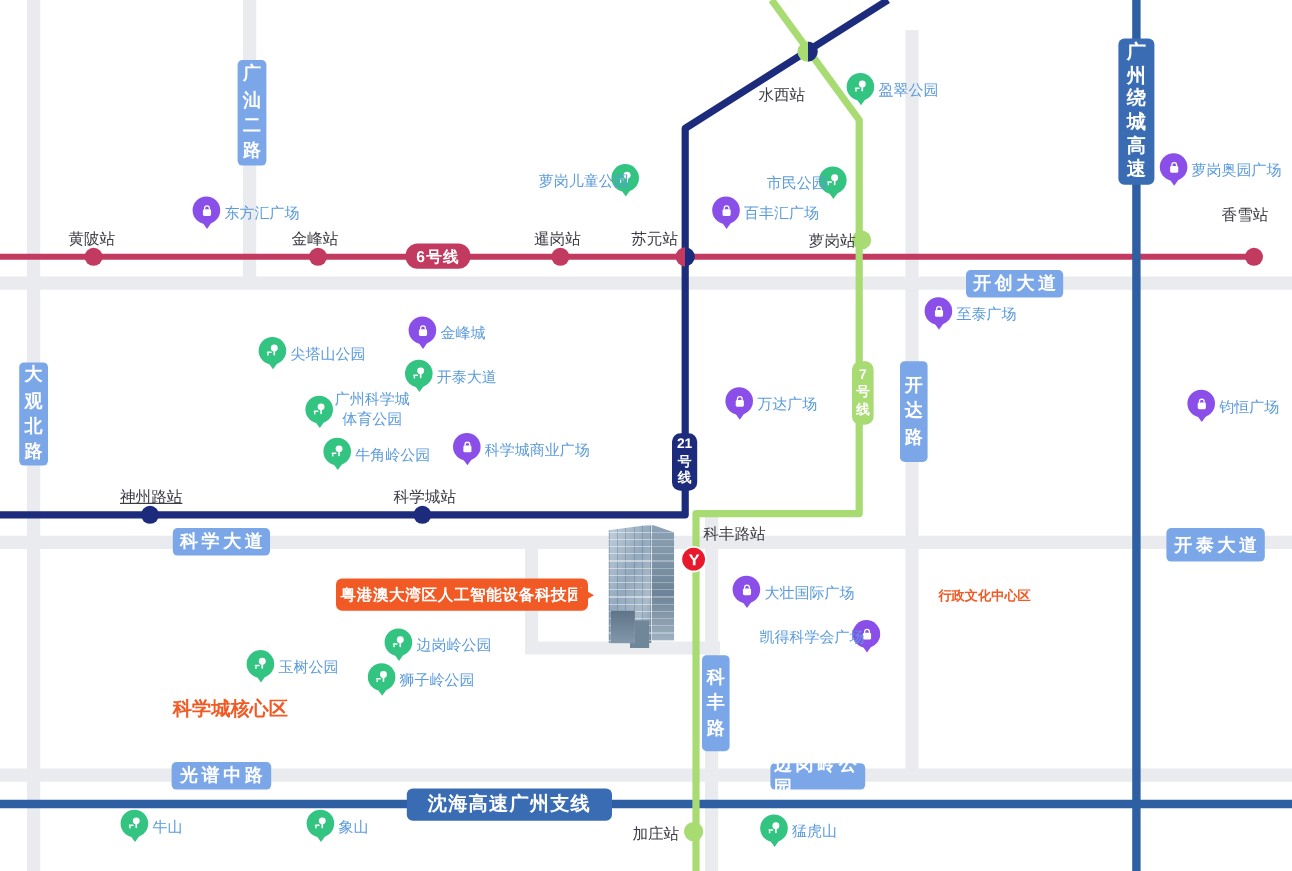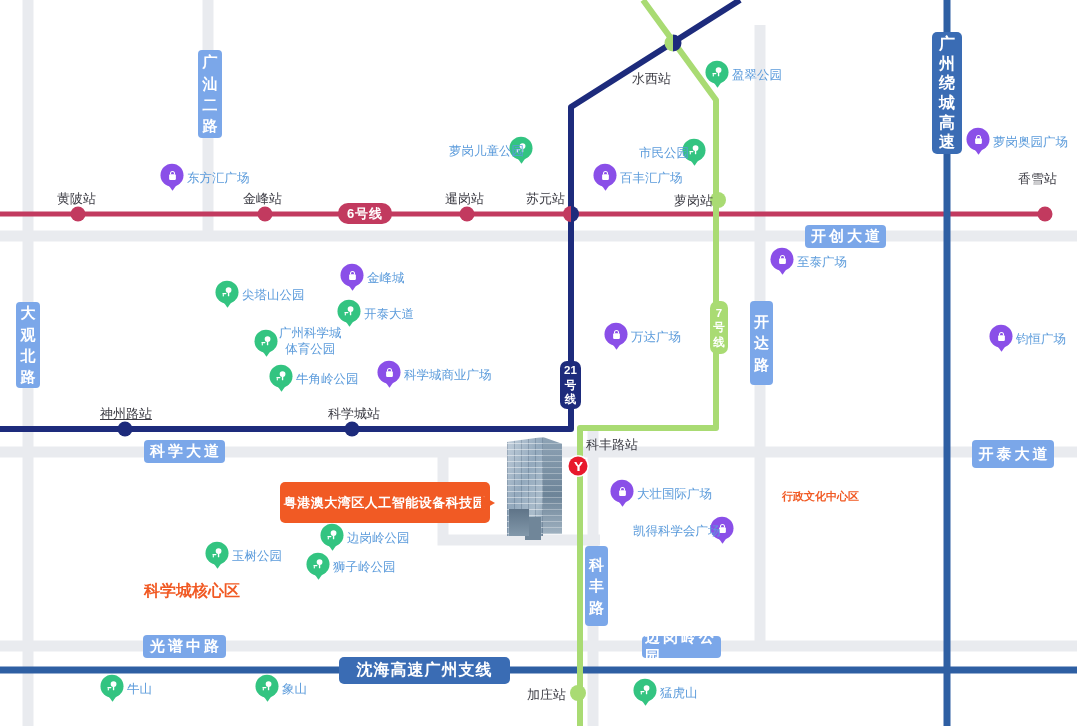--- a/index.html
+++ b/index.html
@@ -84,21 +84,21 @@
 
   <div id="building">
     <div class="face-l"></div>
     <div class="face-r"></div>
     <div class="podium"></div>
   </div>
 
   <div class="region" style="left: 144px; top: 581px; color: rgb(241, 90, 36); font-size: 16px;">科学城核心区</div>
   <div class="region" style="left: 782px; top: 489px; color: rgb(241, 90, 36); font-size: 11px;">行政文化中心区</div>
 
-  <div class="callout" style="left: 280px; top: 482px; width: 210px; height: 41px; background: rgb(241, 90, 36);">粤港澳大湾区人工智能设备科技园</div>
+  <div class="callout" style="left: 280px; top: 482px; width: 210px; height: 27px; background: rgb(241, 90, 36);">粤港澳大湾区人工智能设备科技园</div>
 
   <div id="markers"></div>
 <div class="badge v road" style="left: 198px; top: 50px; width: 24px; height: 88px; background: rgb(123, 167, 233);">
       <div>广</div>
       <div>汕</div>
       <div>二</div>
       <div>路</div>
     </div>
     <div class="badge v road" style="left: 16px; top: 302px; width: 24px; height: 86px; background: rgb(123, 167, 233);">
       <div>大</div>

